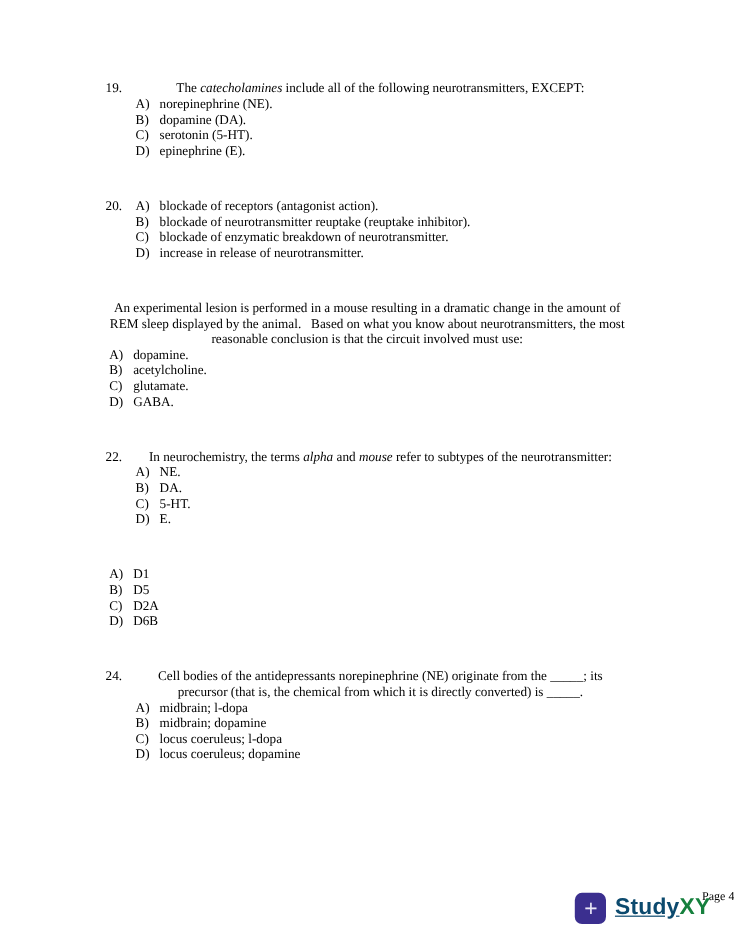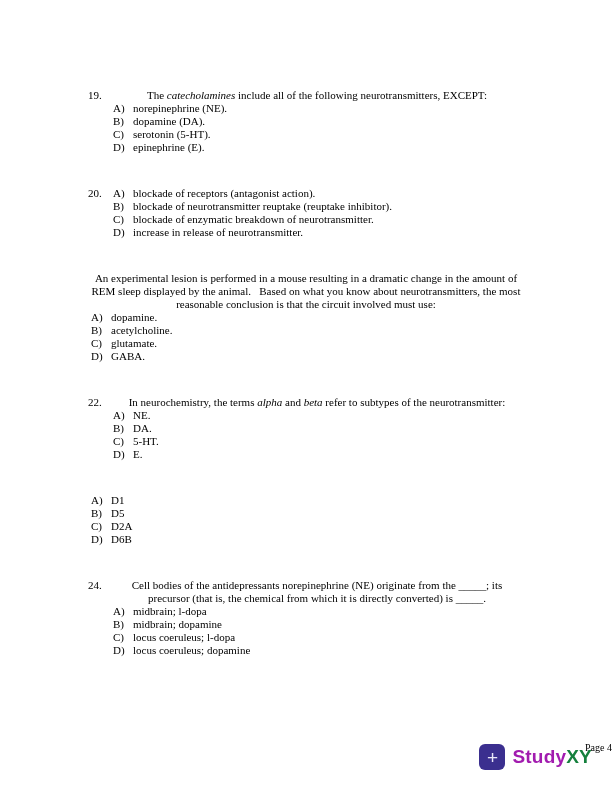--- a/index.html
+++ b/index.html
@@ -16,21 +16,20 @@
   .content {
     position: absolute;
     left: 88px;
     top: 68px;
     width: 436px;
   }
   .question {
     display: flex;
     margin-bottom: 33px;
     line-height: 13px;
-    margin-top: 21px;
   }
   .qnum {
     width: 22px;
     flex-shrink: 0;
   }
   .qbody { flex: 1; }
   .qtext {
     white-space: pre-wrap;
     text-align: center;
   }
@@ -67,21 +66,21 @@
     justify-content: center;
     font-size: 19px;
     font-weight: 300;
     line-height: 1;
   }
   .wm-text {
     font-size: 19px;
     font-weight: bold;
     letter-spacing: 0.2px;
   }
-  .wm-primary { color: #a21caf; }
+  .wm-primary { color: #0c4a6e; text-decoration: underline; }
   .wm-secondary { color: #15803d; }
 </style>
 </head>
 <body>
 
 <div class="content">
   <div class="question">
     <span class="qnum">19.</span>
     <div class="qbody">
       <div class="qtext"><span>The </span><span class="italic">catecholamines</span><span> include all of the following neurotransmitters, EXCEPT:</span></div>
@@ -150,21 +149,21 @@
             <span class="letter">D)</span>
             <span class="opt-text">GABA.</span>
           </div>
         </div>
     </div>
   </div>
 
   <div class="question">
     <span class="qnum">22.</span>
     <div class="qbody">
-      <div class="qtext"><span>In neurochemistry, the terms </span><span class="italic">alpha</span><span> and </span><span class="italic">beta</span><span> refer to subtypes of the neurotransmitter:</span></div>
+      <div class="qtext"><span>In neurochemistry, the terms </span><span class="italic">alpha</span><span> and </span><span class="italic">mouse</span><span> refer to subtypes of the neurotransmitter:</span></div>
       <div class="options">
           <div class="option">
             <span class="letter">A)</span>
             <span class="opt-text">NE.</span>
           </div>
           <div class="option">
             <span class="letter">B)</span>
             <span class="opt-text">DA.</span>
           </div>
           <div class="option">

